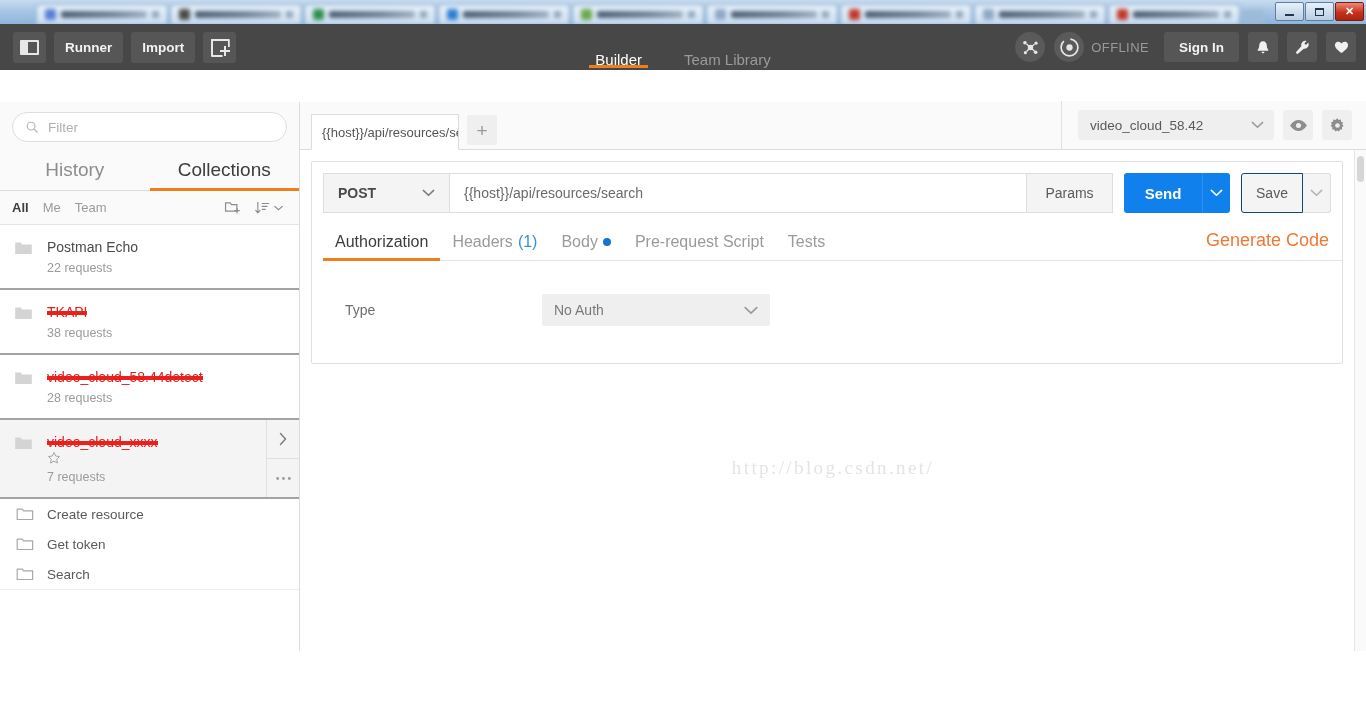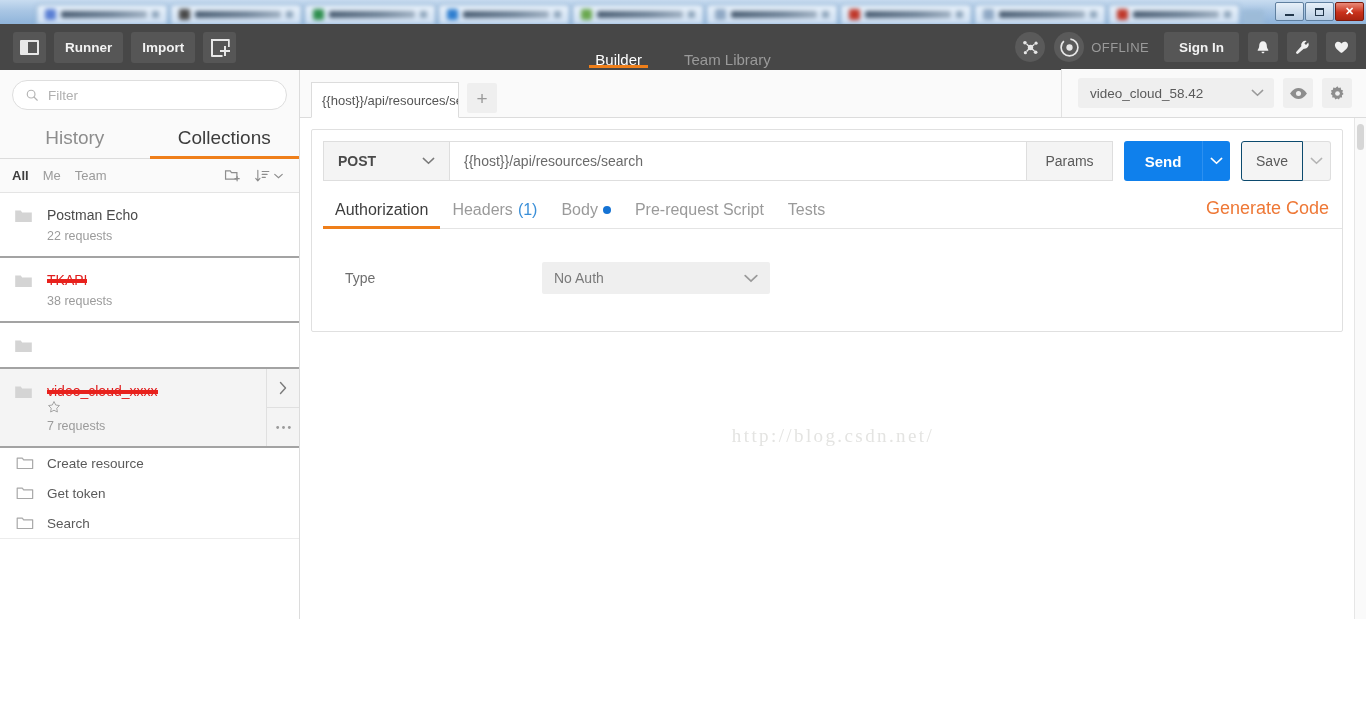--- a/index.html
+++ b/index.html
@@ -114,21 +114,21 @@
     height: 30px; padding: 0 15px; border-radius: 3px; background: #565656;
     color: #f2f2f2; font-size: 13.5px; font-weight: bold;
     display: flex; align-items: center;
   }
   .sq-icon {
     width: 30px; height: 30px; border-radius: 3px; background: #565656;
     display: flex; align-items: center; justify-content: center;
   }
 
   
-  .body-wrap { display: flex; height: 549px; }
+  .body-wrap { display: flex; height: 549px; margin-top: 32px; }
 
   
   .sidebar {
     width: 300px; flex: 0 0 300px;
     border-right: 1px solid #dcdcdc;
     background: #fafafa;
     display: flex; flex-direction: column;
     overflow: hidden;
   }
   .filter-wrap { padding: 10px 12px 9px 12px; background: #fafafa; }
@@ -519,20 +519,24 @@
         <div class="coll-text">
           <div class="coll-name redacted">TKAPI</div>
           <div class="coll-sub">38 requests</div>
         </div>
       </div>
 
       <div class="coll-item">
         <svg width="19" height="16" viewBox="0 0 24 20" style="margin-top:2px">
           <path d="M1.5 3.2h7l1.8 2.4h12.2v12H1.5z" fill="#d4d4d4"></path>
         </svg>
+        <div class="coll-text">
+          <div class="coll-name redacted">video_cloud_58.44detect</div>
+          <div class="coll-sub">28 requests</div>
+        </div>
       </div>
 
       <div class="coll-item selected">
         <svg width="19" height="16" viewBox="0 0 24 20" style="margin-top:2px">
           <path d="M1.5 3.2h7l1.8 2.4h12.2v12H1.5z" fill="#d4d4d4"></path>
         </svg>
         <div class="coll-text">
           <span class="coll-name redacted">video_cloud_xxxx</span>
           <span class="star">
             <svg width="14" height="14" viewBox="0 0 24 24">

